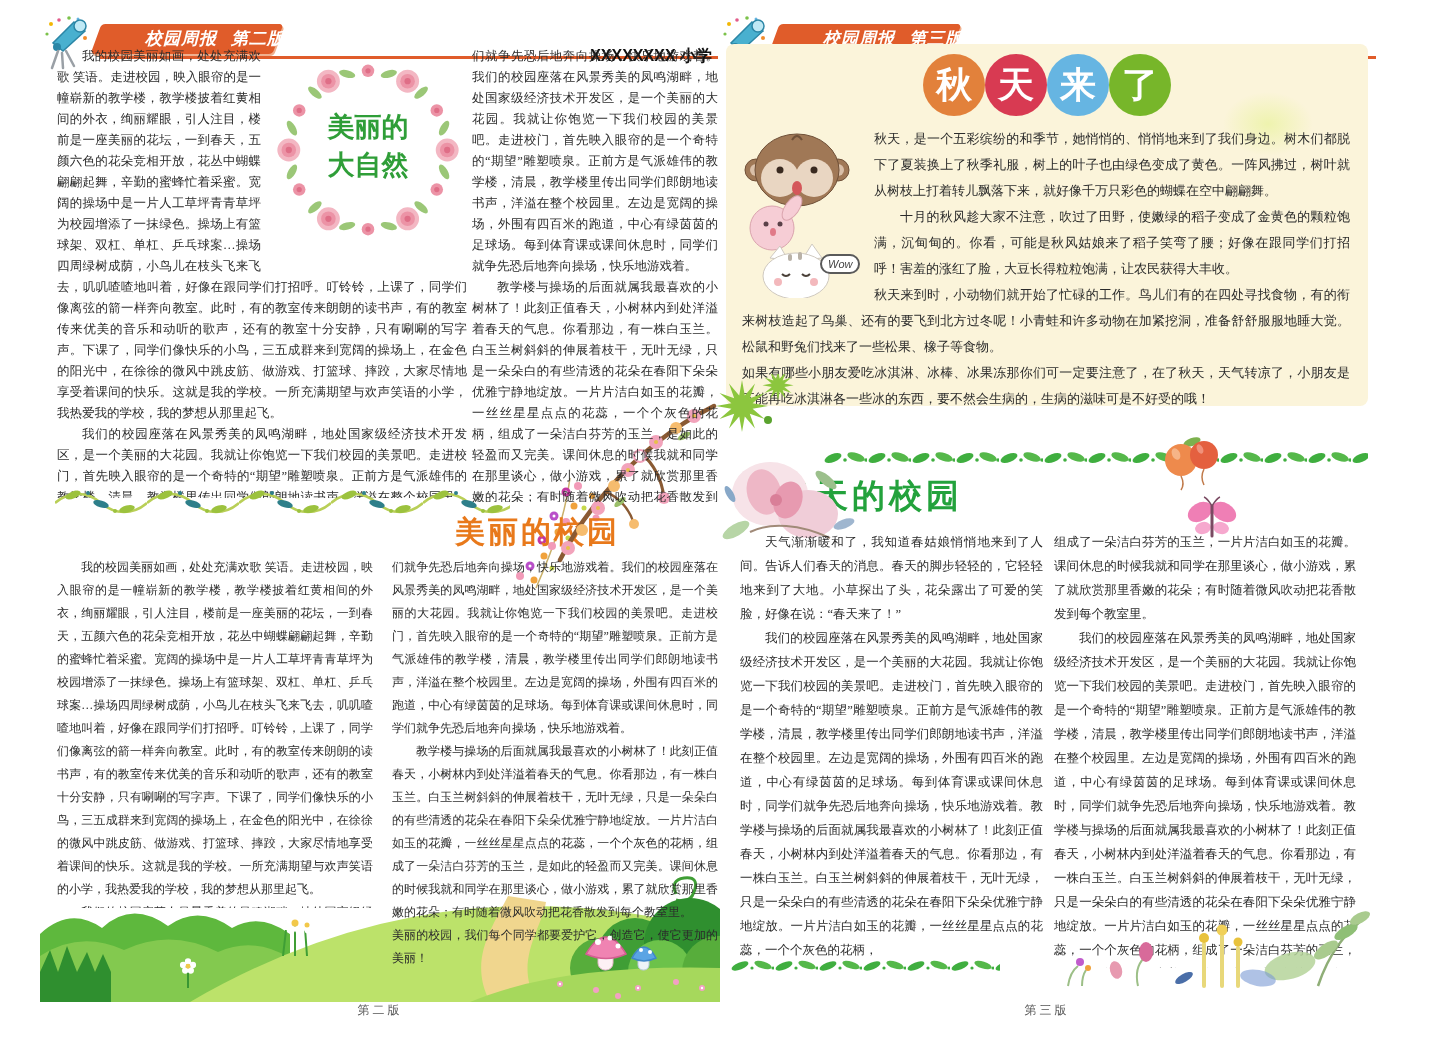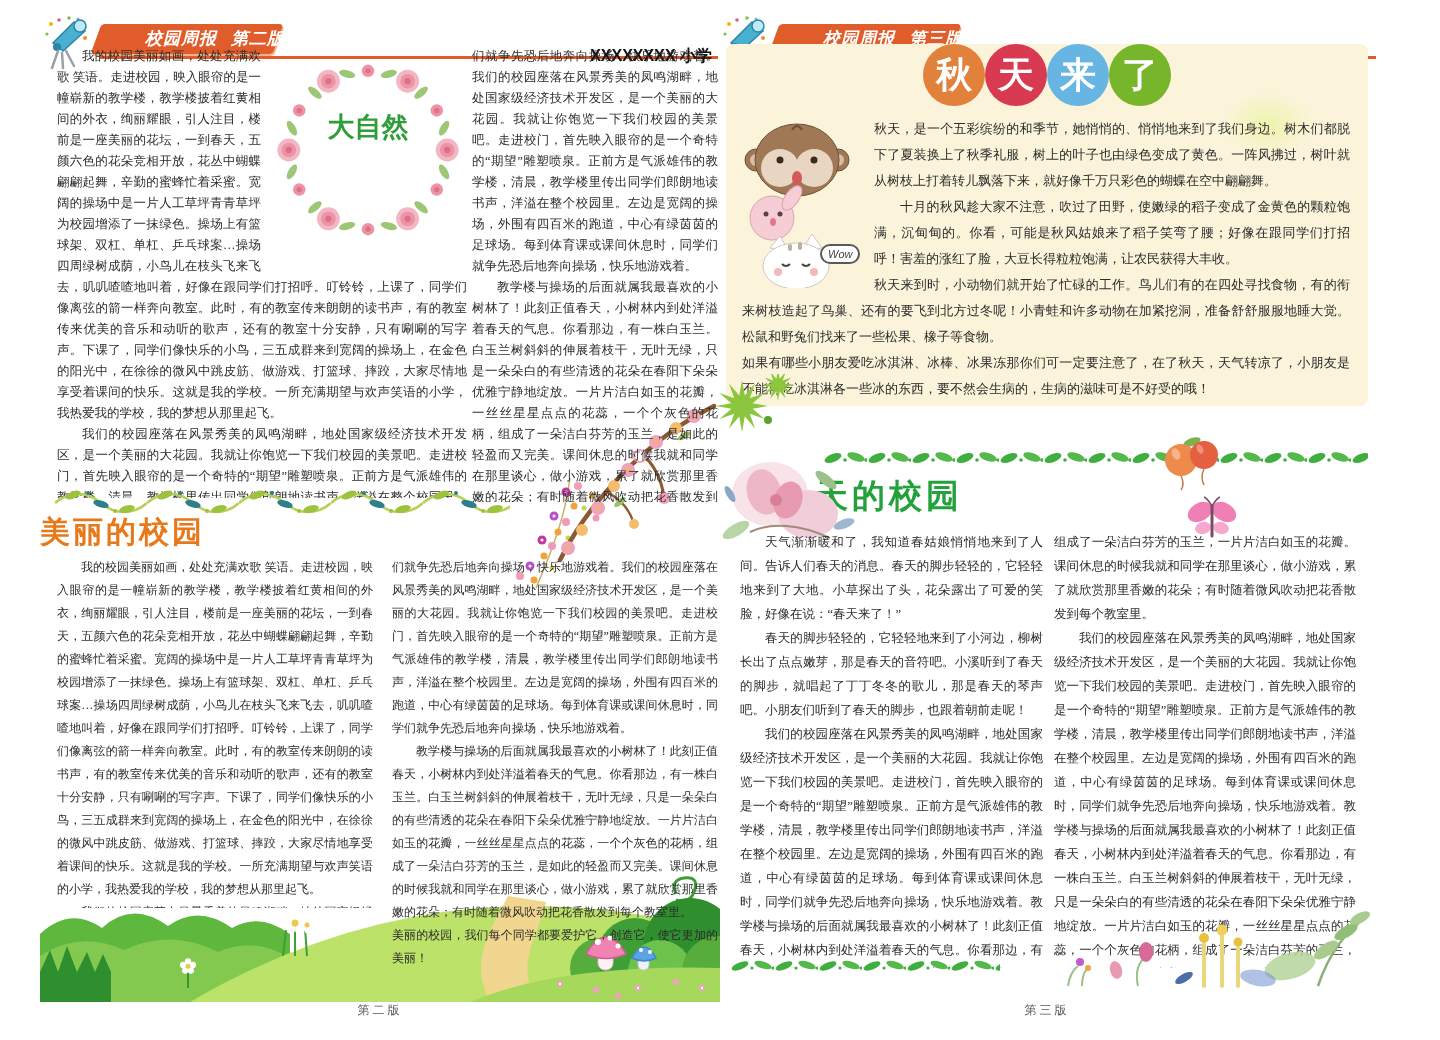--- a/index.html
+++ b/index.html
@@ -33,34 +33,34 @@
         font-size:12.5px;line-height:21px;}
   .wreath-box{float:right;width:198px;height:208px;margin:0 0 6px 8px;position:relative;}
   .wreath-title{position:absolute;left:0;top:62px;width:100%;text-align:center;
         font-family:"Liberation Sans",sans-serif;font-weight:bold;font-size:27px;line-height:38px;
         color:#2f9e38;}
   .nature-col3{position:absolute;left:432px;top:46px;width:246px;height:456px;overflow:hidden;
         font-size:12.5px;line-height:21px;z-index:2;}
   .cherry{left:502px;top:398px;width:176px;height:170px;z-index:1;}
   .vine{left:15px;top:489px;width:455px;height:26px;}
   .cascade{left:468px;top:478px;width:95px;height:118px;}
-  .campus-title{position:absolute;left:0;top:512px;width:580px;text-align:left;
+  .campus-title{position:absolute;left:0;top:512px;width:580px;text-align:right;
         font-family:"Liberation Sans",sans-serif;font-weight:bold;font-size:30px;color:#e8791b;
         letter-spacing:3px;}
   .campus-left{position:absolute;left:17px;top:556px;width:316px;height:352px;overflow:hidden;
         font-size:12px;line-height:23px;}
   .campus-right{position:absolute;left:352px;top:556px;width:326px;font-size:12px;line-height:23px;z-index:3;}
   .meadow{left:0;top:872px;width:680px;height:130px;z-index:1;}
 
   
   .autumn-box{position:absolute;left:8px;top:44px;width:642px;height:362px;background:#fbf4da;
         border-radius:8px;overflow:hidden;}
   .blob{position:absolute;right:55px;top:48px;width:90px;height:64px;border-radius:50%;
         background:radial-gradient(closest-side,#eef3ae,rgba(238,243,174,0));}
-  .circles{position:relative;text-align:center;padding-top:0;height:66px;z-index:2;}
+  .circles{position:relative;text-align:center;padding-top:10px;height:66px;z-index:2;}
   .circle{display:inline-block;width:62px;height:62px;border-radius:50%;color:#fff;text-align:center;
         font-family:"Liberation Sans",sans-serif;font-weight:bold;font-size:36px;line-height:62px;
         margin:0 -2px;vertical-align:top;}
   .ac0{background:#e2813b}.ac1{background:#d83a52}.ac2{background:#66b5e2}.ac3{background:#77b62a}
   .autumn-text{position:relative;padding:6px 18px 10px 16px;font-size:13px;line-height:26px;z-index:2;}
   .animals{float:left;width:122px;height:172px;margin:0 10px 4px 0;position:relative;}
   .wow{position:absolute;left:78px;top:128px;background:#fff;border:2px solid #5a5a5a;
         border-radius:10px;font-style:italic;font-size:11px;line-height:14px;padding:1px 6px;color:#444;
         font-family:"Liberation Sans",sans-serif;}
   .starburst{left:-6px;top:374px;width:100px;height:64px;z-index:3;}
@@ -150,20 +150,21 @@
           <ellipse cx="22" cy="116" rx="8" ry="3.5" transform="rotate(-60 22 116)"></ellipse>
           <ellipse cx="22" cy="74" rx="8" ry="3.5" transform="rotate(60 22 74)"></ellipse>
           <ellipse cx="44" cy="40" rx="8" ry="3.5" transform="rotate(40 44 40)"></ellipse>
           <ellipse cx="75" cy="22" rx="8" ry="3.5" transform="rotate(15 75 22)"></ellipse>
           <ellipse cx="115" cy="22" rx="8" ry="3.5" transform="rotate(-15 115 22)"></ellipse>
           <ellipse cx="146" cy="40" rx="8" ry="3.5" transform="rotate(-40 146 40)"></ellipse>
           <ellipse cx="168" cy="74" rx="8" ry="3.5" transform="rotate(-60 168 74)"></ellipse>
         </g>
       </svg>
       <div class="wreath-title">
+        <div>美丽的</div>
         <div>大自然</div>
       </div>
     </div>
     <p class="ind">我的校园美丽如画，处处充满欢歌 笑语。走进校园，映入眼帘的是一幢崭新的教学楼，教学楼披着红黄相间的外衣，绚丽耀眼，引人注目，楼前是一座美丽的花坛，一到春天，五颜六色的花朵竞相开放，花丛中蝴蝶翩翩起舞，辛勤的蜜蜂忙着采蜜。宽阔的操场中是一片人工草坪青青草坪为校园增添了一抹绿色。操场上有篮球架、双杠、单杠、乒乓球案…操场四周绿树成荫，小鸟儿在枝头飞来飞去，叽叽喳喳地叫着，好像在跟同学们打招呼。叮铃铃，上课了，同学们像离弦的箭一样奔向教室。此时，有的教室传来朗朗的读书声，有的教室传来优美的音乐和动听的歌声，还有的教室十分安静，只有唰唰的写字声。下课了，同学们像快乐的小鸟，三五成群来到宽阔的操场上，在金色的阳光中，在徐徐的微风中跳皮筋、做游戏、打篮球、摔跤，大家尽情地享受着课间的快乐。这就是我的学校。一所充满期望与欢声笑语的小学，我热爱我的学校，我的梦想从那里起飞。</p>
     <p class="ind">我们的校园座落在风景秀美的凤鸣湖畔，地处国家级经济技术开发区，是一个美丽的大花园。我就让你饱览一下我们校园的美景吧。走进校门，首先映入眼帘的是一个奇特的“期望”雕塑喷泉。正前方是气派雄伟的教学楼，清晨，教学楼里传出同学们郎朗地读书声，洋溢在整个校园里。左边是宽阔的操场，外围有四百米的跑道，中心有绿茵茵的足球场。每到体育课或课间休息时，同学</p>
   </div>
 
   <div class="nature-col3 tx">
     <p>们就争先恐后地奔向操场，快乐地游戏着。我们的校园座落在风景秀美的凤鸣湖畔，地处国家级经济技术开发区，是一个美丽的大花园。我就让你饱览一下我们校园的美景吧。走进校门，首先映入眼帘的是一个奇特的“期望”雕塑喷泉。正前方是气派雄伟的教学楼，清晨，教学楼里传出同学们郎朗地读书声，洋溢在整个校园里。左边是宽阔的操场，外围有四百米的跑道，中心有绿茵茵的足球场。每到体育课或课间休息时，同学们就争先恐后地奔向操场，快乐地游戏着。</p>
     <p class="ind">教学楼与操场的后面就属我最喜欢的小树林了！此刻正值春天，小树林内到处洋溢着春天的气息。你看那边，有一株白玉兰。白玉兰树斜斜的伸展着枝干，无叶无绿，只是一朵朵白的有些清透的花朵在春阳下朵朵优雅宁静地绽放。一片片洁白如玉的花瓣，一丝丝星星点点的花蕊，一个个灰色的花柄，组成了一朵洁白芬芳的玉兰，是如此的轻盈而又完美。课间休息的时候我就和同学在那里谈心，做小游戏，累了就欣赏那里香嫩的花朵；有时随着微风吹动把花香散发到每个教室里。</p>
@@ -433,21 +434,20 @@
     <ellipse cx="20" cy="18" rx="13" ry="9" fill="#ef7fb5" transform="rotate(-30 20 18)"></ellipse>
     <ellipse cx="44" cy="18" rx="13" ry="9" fill="#ef7fb5" transform="rotate(30 44 18)"></ellipse>
     <ellipse cx="23" cy="34" rx="8" ry="6" fill="#f6a8ce" transform="rotate(-15 23 34)"></ellipse>
     <ellipse cx="41" cy="34" rx="8" ry="6" fill="#f6a8ce" transform="rotate(15 41 34)"></ellipse>
     <path d="M32,12 L32,42" stroke="#7a4a62" stroke-width="3" stroke-linecap="round"></path>
     <path d="M32,12 Q27,4 24,3 M32,12 Q37,4 40,3" stroke="#7a4a62" stroke-width="1.5" fill="none"></path>
   </svg>
 
   <div class="spring-left tx">
     <p class="ind">天气渐渐暖和了，我知道春姑娘悄悄地来到了人间。告诉人们春天的消息。春天的脚步轻轻的，它轻轻地来到了大地。小草探出了头，花朵露出了可爱的笑脸，好像在说：“春天来了！”</p>
-    <p class="ind">春天的脚步轻轻的，它轻轻地来到了小河边，柳树长出了点点嫩芽，那是春天的音符吧。小溪听到了春天的脚步，就唱起了丁丁冬冬的歌儿，那是春天的琴声吧。小朋友们听到了春天的脚步，也跟着朝前走呢！</p>
     <p class="ind">我们的校园座落在风景秀美的凤鸣湖畔，地处国家级经济技术开发区，是一个美丽的大花园。我就让你饱览一下我们校园的美景吧。走进校门，首先映入眼帘的是一个奇特的“期望”雕塑喷泉。正前方是气派雄伟的教学楼，清晨，教学楼里传出同学们郎朗地读书声，洋溢在整个校园里。左边是宽阔的操场，外围有四百米的跑道，中心有绿茵茵的足球场。每到体育课或课间休息时，同学们就争先恐后地奔向操场，快乐地游戏着。教学楼与操场的后面就属我最喜欢的小树林了！此刻正值春天，小树林内到处洋溢着春天的气息。你看那边，有一株白玉兰。白玉兰树斜斜的伸展着枝干，无叶无绿，只是一朵朵白的有些清透的花朵在春阳下朵朵优雅宁静地绽放。一片片洁白如玉的花瓣，一丝丝星星点点的花蕊，一个个灰色的花柄，</p>
   </div>
   <div class="spring-right tx">
     <p>组成了一朵洁白芬芳的玉兰，一片片洁白如玉的花瓣。课间休息的时候我就和同学在那里谈心，做小游戏，累了就欣赏那里香嫩的花朵；有时随着微风吹动把花香散发到每个教室里。</p>
     <p class="ind">我们的校园座落在风景秀美的凤鸣湖畔，地处国家级经济技术开发区，是一个美丽的大花园。我就让你饱览一下我们校园的美景吧。走进校门，首先映入眼帘的是一个奇特的“期望”雕塑喷泉。正前方是气派雄伟的教学楼，清晨，教学楼里传出同学们郎朗地读书声，洋溢在整个校园里。左边是宽阔的操场，外围有四百米的跑道，中心有绿茵茵的足球场。每到体育课或课间休息时，同学们就争先恐后地奔向操场，快乐地游戏着。教学楼与操场的后面就属我最喜欢的小树林了！此刻正值春天，小树林内到处洋溢着春天的气息。你看那边，有一株白玉兰。白玉兰树斜斜的伸展着枝干，无叶无绿，只是一朵朵白的有些清透的花朵在春阳下朵朵优雅宁静地绽放。一片片洁白如玉的花瓣，一丝丝星星点点的花蕊，一个个灰色的花柄，组成了一朵洁白芬芳的玉兰，是如此的轻盈而又完美。课间休息的时候我就和同学在那里谈心，做小游戏，累了就欣赏那里香嫩的花朵；有时随着微风吹动把花香散发到每个教室里。</p>
   </div>
 
   <svg class="deco chain2" viewBox="0 0 270 16" preserveAspectRatio="none">
     <defs>
       <pattern id="leafp2" patternUnits="userSpaceOnUse" width="44" height="16">

